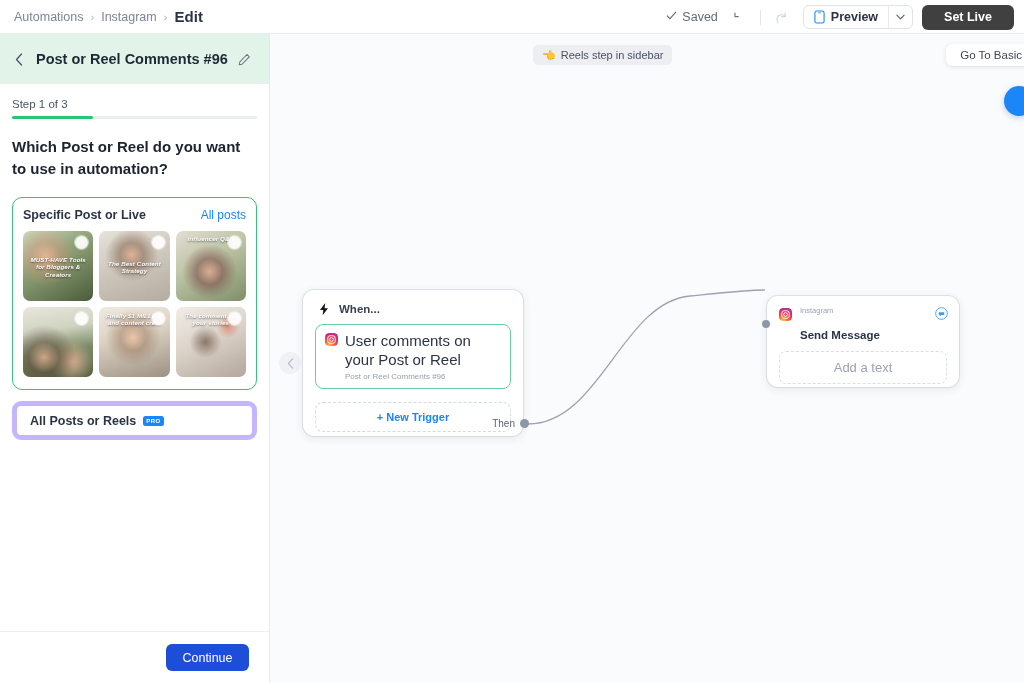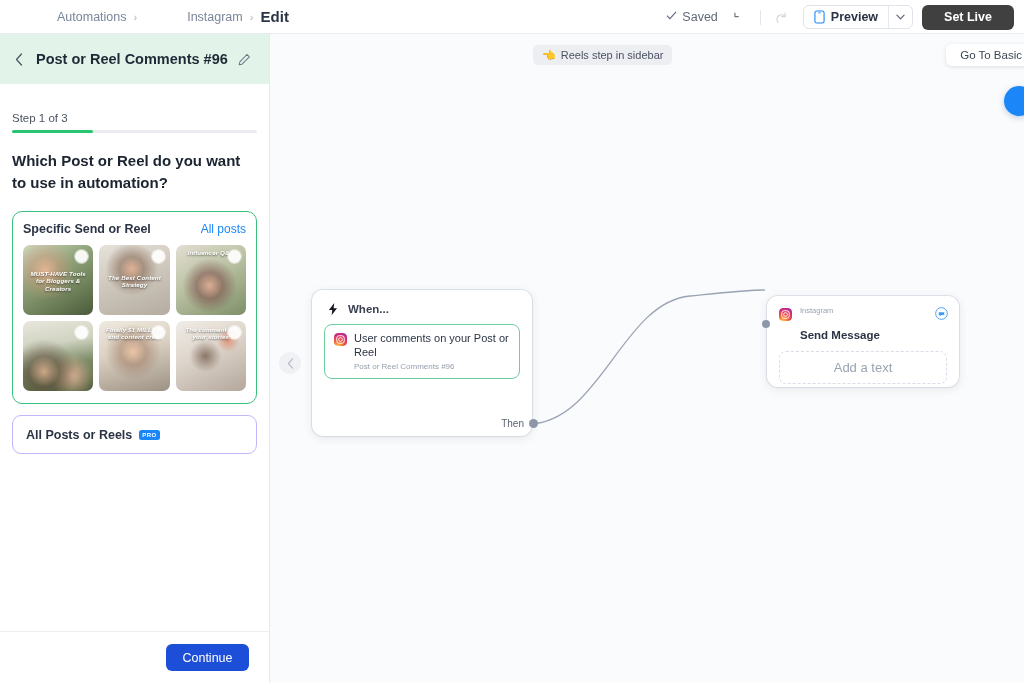--- a/index.html
+++ b/index.html
@@ -11,21 +11,21 @@
   }
   #app { position: relative; width: 1024px; height: 683px; background:#fbfbfc; }
 
   
   .topbar {
     position: absolute; top:0; left:0; width:1024px; height:34px;
     background:#ffffff; border-bottom:1px solid #e9ecef;
     display:flex; align-items:center; z-index:40;
   }
   .crumbs { display:flex; align-items:center; margin-left:14px; gap:7px; }
-  .crumb { font-size:12.5px; color:#7a8699;margin-left:43px; }
+  .crumb { font-size:12.5px; color:#7a8699; }
   .crumb-sep { font-size:11px; color:#aab3c0; }
   .crumb-cur { font-size:15px; font-weight:bold; color:#2b3445; letter-spacing:.1px; }
 
   .topright { position:absolute; right:10px; top:0; height:34px; display:flex; align-items:center; gap:9px; }
   .saved { display:flex; gap:5px; font-size:12.5px; color:#60697a; }
   .check { width:11px; height:11px; }
   .iconbtn { width:24px; height:24px; display:flex; align-items:center; justify-content:center; border-radius:5px; }
   .divider-v { width:1px; height:15px; background:#e3e7ed; }
 
   .preview-group { display:flex; align-items:center; height:24px; border:1px solid #dfe3ea; border-radius:6px; overflow:hidden; background:#fff; }
@@ -39,21 +39,21 @@
     position:absolute; top:34px; left:0; width:270px; height:649px;
     background:#ffffff; border-right:1px solid #e6e9ee; z-index:30;
     display:flex; flex-direction:column;
   }
   .sb-head { height:50px; background:#e2f4e9; display:flex; align-items:center; padding:0 12px; gap:10px; flex:none; }
   .sb-back { width:14px; height:14px; display:flex; align-items:center; justify-content:center; color:#4c5666; }
   .sb-title { font-size:14.5px; font-weight:bold; color:#1f2936; }
   .sb-edit { width:14px; height:14px; color:#6d7684; }
 
   .sb-body { flex:1; padding:0 12px; overflow:hidden; background:#fff; }
-  .step-label { font-size:11.5px; color:#4b5563; margin-top:28px; }
+  .step-label { font-size:11.5px; color:#4b5563; margin-top:14px; }
   .progress { margin-top:6px; height:3px; background:#eaecef; border-radius:2px; position:relative; }
   .progress-fill { position:absolute; left:0; top:0; height:3px; width:33.3%; background:#28c76f; border-radius:2px; }
   .question { margin-top:17px; font-size:15px; line-height:1.45; font-weight:bold; color:#1b2430; }
 
   .card-specific {
     margin-top:17px; border:1.6px solid #39c07a; border-radius:10px; background:#fff;
     padding:10px 10px 12px 10px;
   }
   .card-head { display:flex; align-items:center; justify-content:space-between; margin-bottom:9px; }
   .card-head-title { font-size:12.5px; font-weight:bold; color:#2b3445; }
@@ -69,21 +69,21 @@
     font-style:italic; letter-spacing:.1px;
   }
   .cap-mid { top:50%; transform:translateY(-42%); }
   .cap-top { top:7%; }
   .thumb-sel {
     position:absolute; top:5px; right:5px; width:13px; height:13px; border-radius:50%;
     background:rgba(255,255,255,.92); box-shadow:0 0 0 1px rgba(255,255,255,.5);
   }
 
   .opt-row {
-    margin-top:11px; height:39px; border:1px solid #c4b5fd; border-radius:9px; background:#fff;
+    margin-top:11px; height:39px; border:5px solid #c4b5fd; border-radius:9px; background:#fff;
     display:flex; align-items:center; padding:0 13px; gap:7px;
   }
   .opt-label { font-size:12.5px; font-weight:bold; color:#2b3445; }
   .pro-badge {
     background:#1a86f8; color:#fff; font-size:6px; font-weight:bold; letter-spacing:.4px;
     padding:2px 3px; border-radius:2.5px; line-height:1;
   }
 
   .sb-foot { flex:none; height:52px; border-top:1px solid #edeff2; background:#fff;
              display:flex; align-items:center; justify-content:flex-end; padding:0 20px; }
@@ -109,32 +109,32 @@
   .collapse-chev {
     position:absolute; left:9px; top:318px; width:22px; height:22px; border-radius:50%;
     background:#eef0f4; display:flex; align-items:center; justify-content:center;
     color:#aab1bd; font-size:10px; opacity:.85;
   }
 
   .node {
     position:absolute; background:#fff; border-radius:11px;
     box-shadow:0 2px 10px rgba(35,45,70,.10), 0 0 0 1px rgba(220,225,234,.8);
   }
-  .node-trigger { left:42px; top:256px; width:220px; height:146px; }
+  .node-trigger { left:33px; top:256px; width:220px; height:146px; }
   .node-action  { left:497px; top:262px; width:192px; height:91px; }
 
   .when-row { display:flex; align-items:center; gap:8px; padding:12px 14px 0 14px; }
   .when-txt { font-size:11.5px; color:#3a4252; font-weight:bold; }
 
   .trigger-item {
     margin:8px 12px 0 12px; border:1.2px solid #6dce9d; border-radius:8px;
     padding:7px 9px; display:flex; align-items:flex-start; gap:7px; background:#fff;
   }
   .ig-icon { width:13px; height:13px; border-radius:4px; flex:none; margin-top:1px; }
-  .trig-t1 { font-size:11px; color:#2b3445; line-height:1.25; }
+  .trig-t1 { font-size:15px; color:#2b3445; line-height:1.25; }
   .trig-t2 { font-size:8px; color:#97a0ae; margin-top:2px; }
 
   .new-trigger {
     margin:13px 12px 0 12px; height:30px; border:1.2px dashed #d3dae4; border-radius:8px;
     display:flex; align-items:center; justify-content:center; font-size:11px; color:#1a86f8; font-weight:bold;
   }
   .then-row { position:absolute; right:-6px; bottom:7px; display:flex; align-items:center; gap:5px; }
   .then-lbl { font-size:10px; color:#5b6472; }
   .then-dot { width:9px; height:9px; border-radius:50%; background:#8d97a8; }
 
@@ -221,21 +221,21 @@
 
     <div class="sb-body">
       <div class="step-label">Step 1 of 3</div>
       <div class="progress">
         <div class="progress-fill" style="width: 33%;"></div>
       </div>
       <div class="question">Which Post or Reel do you want to use in automation?</div>
 
       <div class="card-specific">
         <div class="card-head">
-          <span class="card-head-title">Specific Send or Reel</span>
+          <span class="card-head-title">Specific Post or Live</span>
           <span class="card-head-link">All posts</span>
         </div>
         <div class="thumbs">
 
           <div class="thumb">
             <div class="thumb-inner" style="background:linear-gradient(150deg,#cfd9c0 0%,#8fa37a 38%,#6d7f58 70%,#4a5a3c 100%);"></div>
             <div class="thumb-inner" style="background:radial-gradient(circle at 32% 36%, rgba(232,180,150,.95) 0%, rgba(210,150,120,.45) 22%, rgba(0,0,0,0) 46%);"></div>
             <div class="thumb-cap cap-mid">MUST-HAVE Tools for Bloggers &amp; Creators</div>
             <div class="thumb-sel"></div>
           </div>
@@ -331,20 +331,21 @@
           <rect x="3.4" y="3.4" width="9.2" height="9.2" rx="2.8" fill="none" stroke="#fff" stroke-width="1.1"></rect>
           <circle cx="8" cy="8" r="2.3" fill="none" stroke="#fff" stroke-width="1.1"></circle>
           <circle cx="11.4" cy="4.6" r="0.7" fill="#fff"></circle>
         </svg>
         <div>
           <div class="trig-t1">User comments on your Post or Reel</div>
           <div class="trig-t2">Post or Reel Comments #96</div>
         </div>
       </div>
 
+      <div class="new-trigger">+ New Trigger</div>
 
       <div class="then-row">
         <span class="then-lbl">Then</span>
         <span class="then-dot"></span>
       </div>
     </div>
 
     <div class="node node-action">
       <div class="in-dot"></div>
       <div class="act-head">

